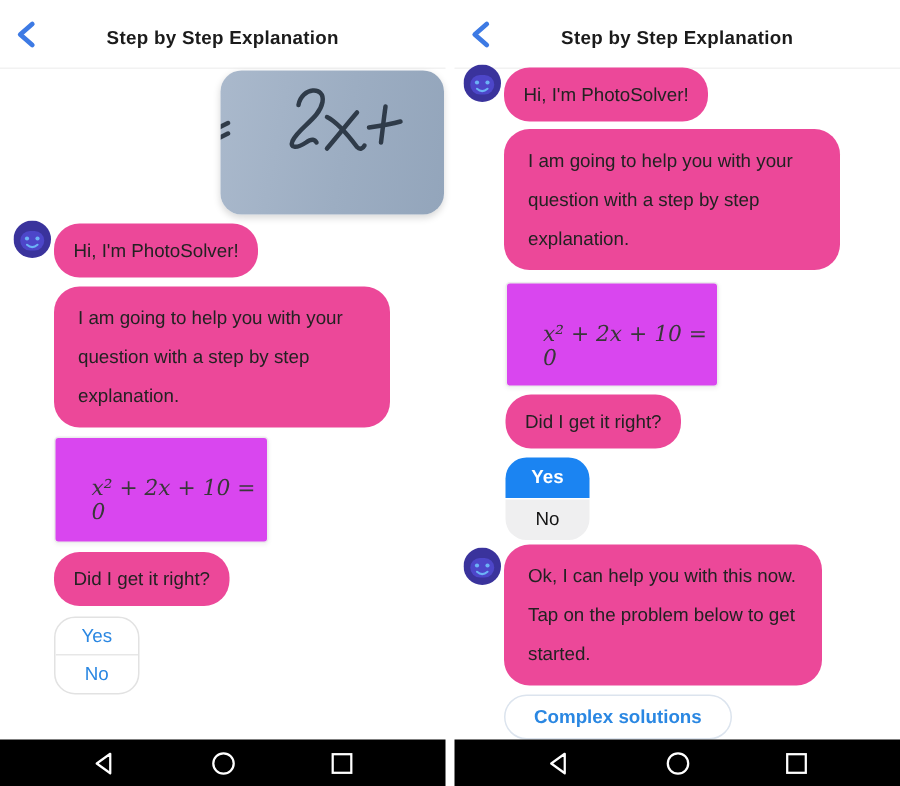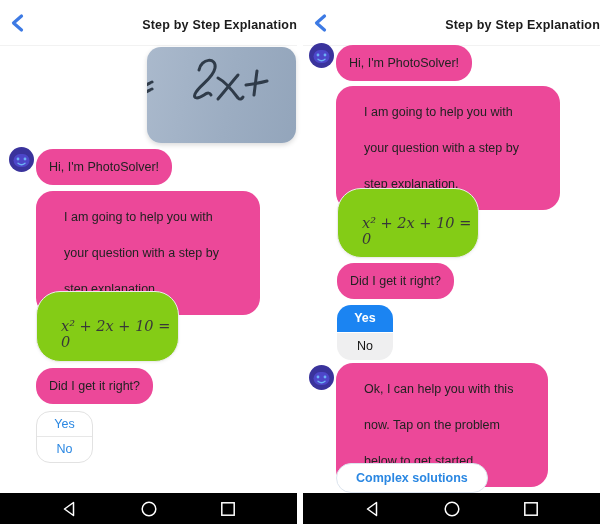--- a/index.html
+++ b/index.html
@@ -8,36 +8,36 @@
   .stage { position:relative; width:600px; height:524px; background:#fff; }
 
   .panel { position:absolute; top:0; width:297px; height:524px; background:#fff; }
   .panel.left  { left:0; }
   .panel.right { left:303px; }
 
   .header { position:absolute; top:0; left:0; width:100%; height:46px; background:#fff;
             border-bottom:1px solid #f2f2f2; }
   .back { position:absolute; left:8px; top:12px; width:22px; height:22px; cursor:pointer; }
   .htitle { position:absolute; left:0; top:0; width:100%; height:46px; line-height:50px;
-            text-align:right; font-size:12.5px; font-weight:bold; color:#1b1b1b;
+            text-align:center; font-size:12.5px; font-weight:bold; color:#1b1b1b;
             letter-spacing:.2px; }
 
   .photo { position:absolute; left:147px; top:47px; width:149px; height:96px;
            border-radius:14px; background:linear-gradient(100deg,#aab9cc 0%, #9cadc2 55%, #93a5bb 100%);
            box-shadow:0 2px 5px rgba(0,0,0,.15); overflow:hidden; }
 
   .avatar { position:absolute; width:25px; height:25px; }
 
   .bubble { position:absolute; background:#ec4899; border-radius:17px; color:#222;
             font-size:12.5px; }
   .bubble.single { height:36px; line-height:36px; padding:0 13px; white-space:nowrap; }
-  .bubble.multi  { padding:8px 28px; line-height:36px; }
+  .bubble.multi  { padding:8px 16px; line-height:26px; }
 
-  .mathbubble { position:absolute; background:#84cc16; border:1px solid #ececec;
-                border-radius:24px; box-shadow:0 1px 3px rgba(0,0,0,.05); }
+  .mathbubble { position:absolute; background:#d946ef; border:1px solid #ececec;
+                border-radius:3px; box-shadow:0 1px 3px rgba(0,0,0,.05); }
   .mathtext { font-family:"DejaVu Serif", serif; font-style:italic; font-size:14.5px;
               color:#383838; }
 
   .yesno { position:absolute; width:57px; background:#fff; border:1px solid #e2e2e2;
            border-radius:14px; overflow:hidden; }
   .yesno .cell { height:25px; line-height:25px; text-align:center; font-size:12.5px;
                  font-weight:500; color:#2a87e2; cursor:pointer; }
   .yesno .cell:first-child { border-bottom:1px solid #e7e7e7; }
 
   .btn-yes-selected { position:absolute; width:56px; height:27px; line-height:27px;

